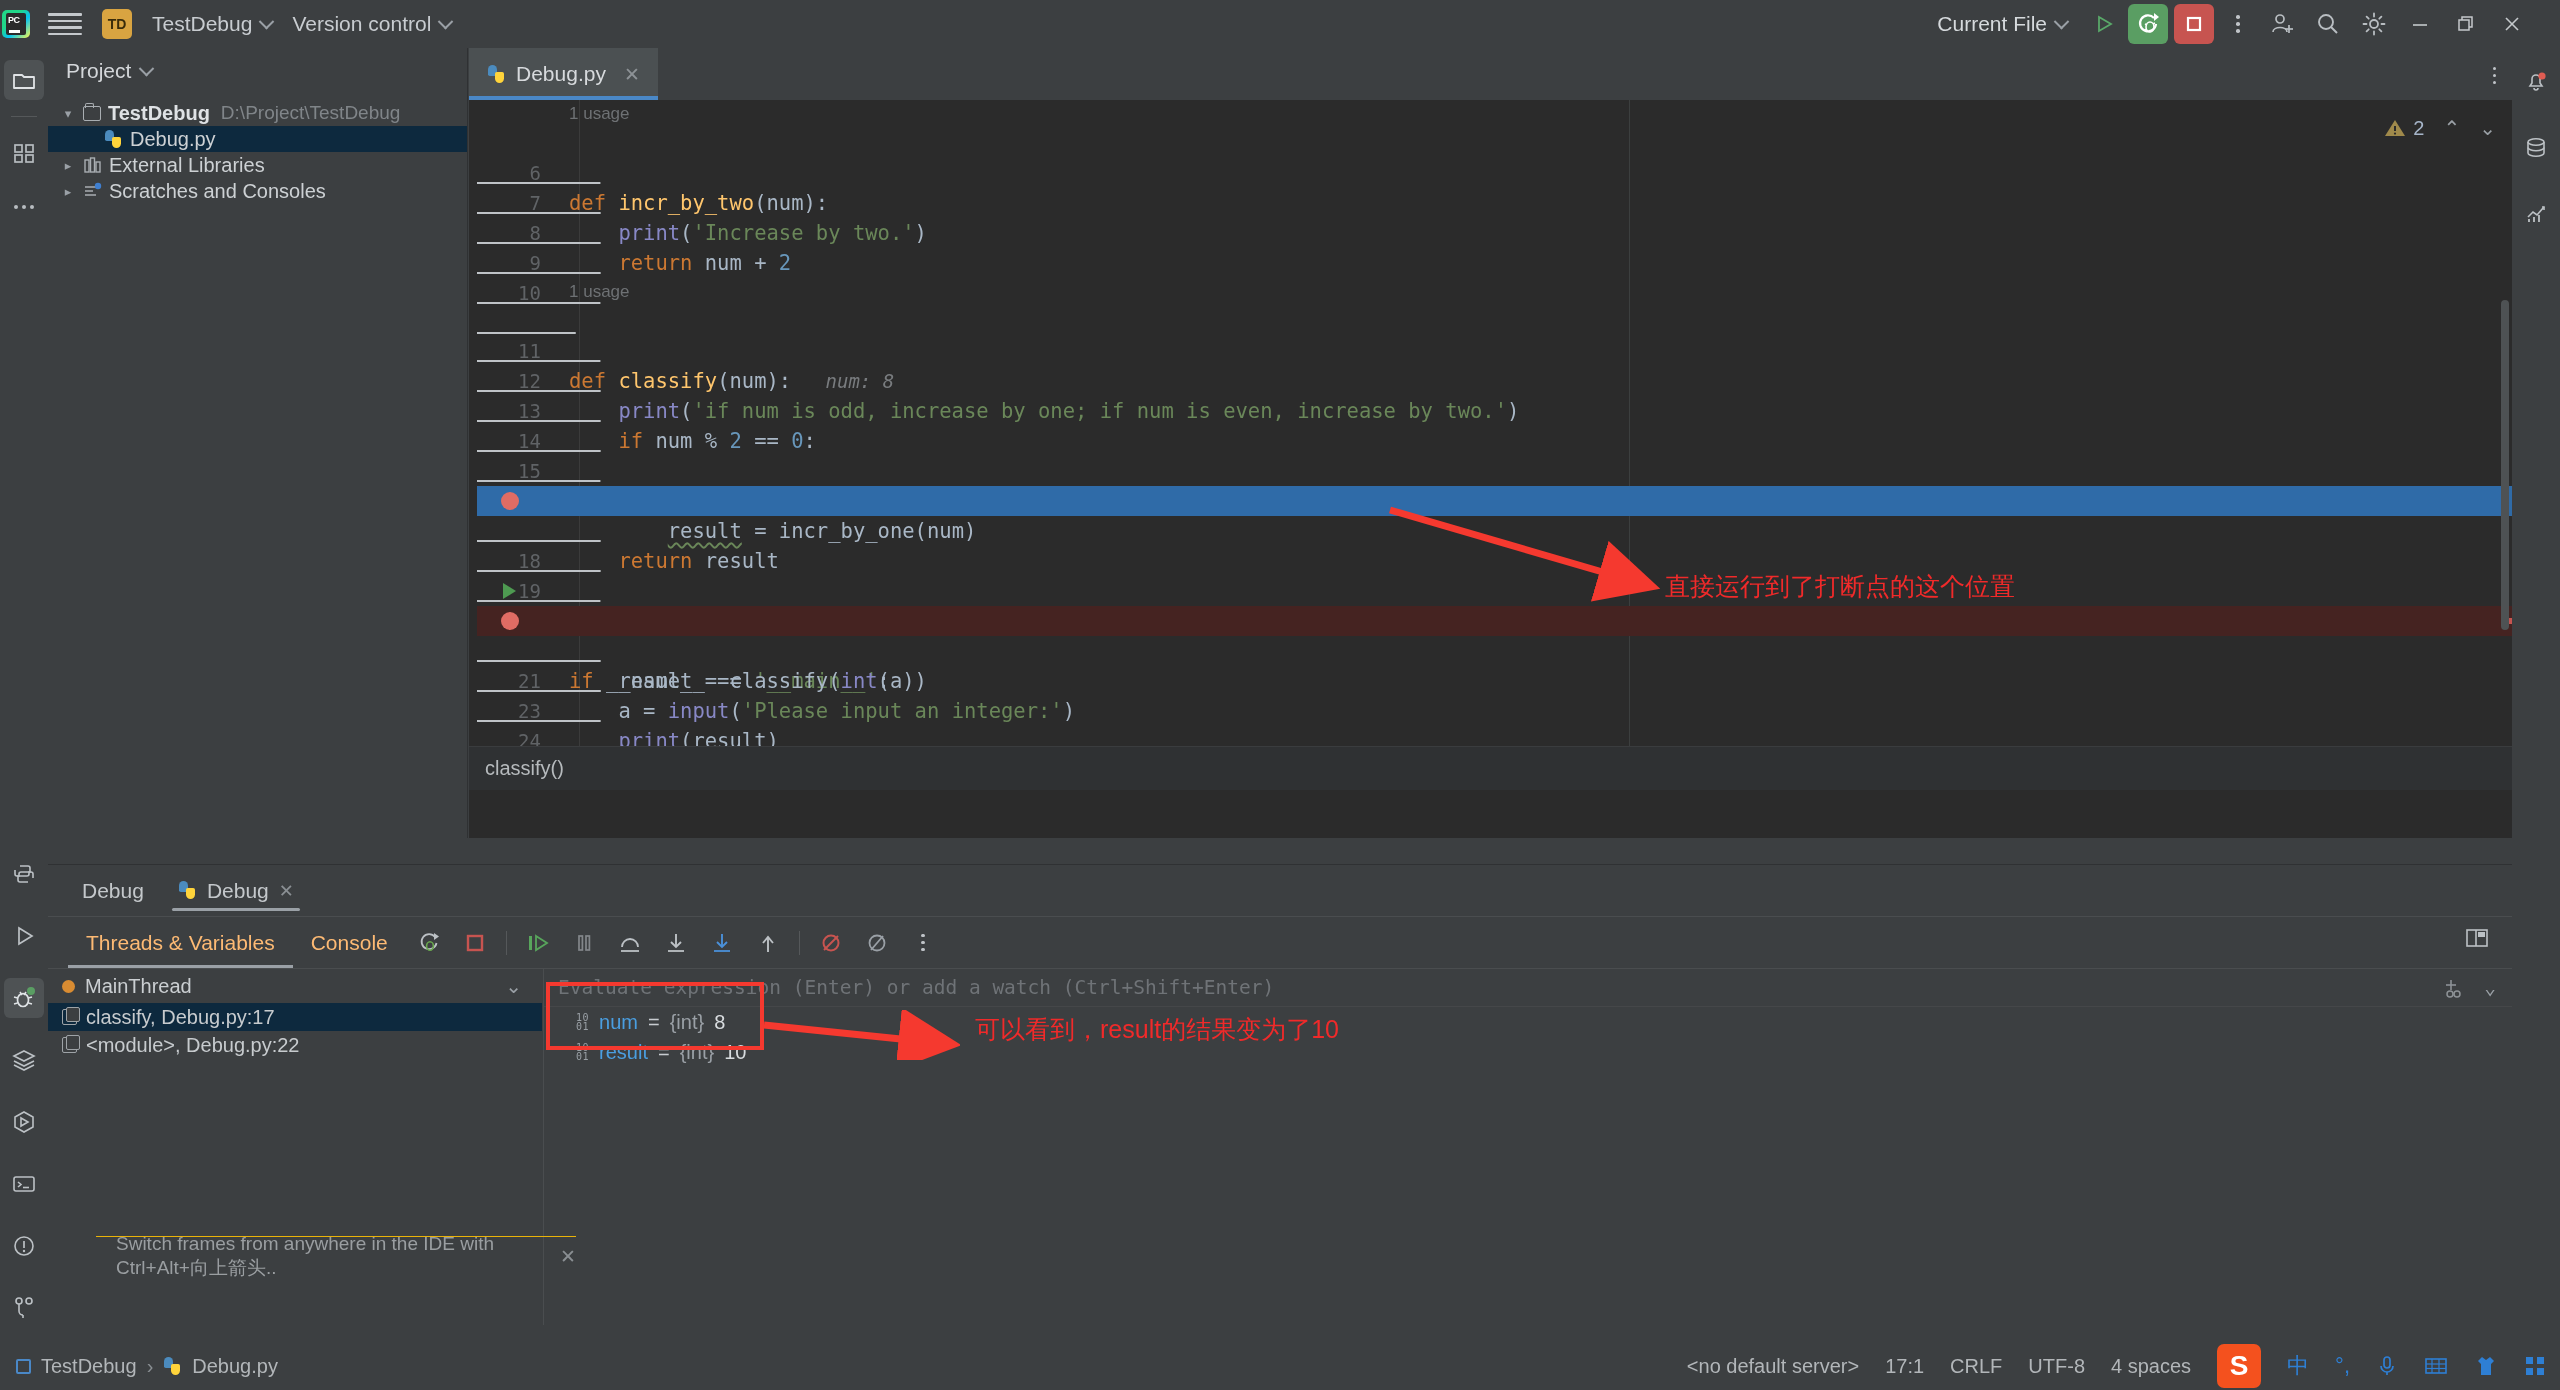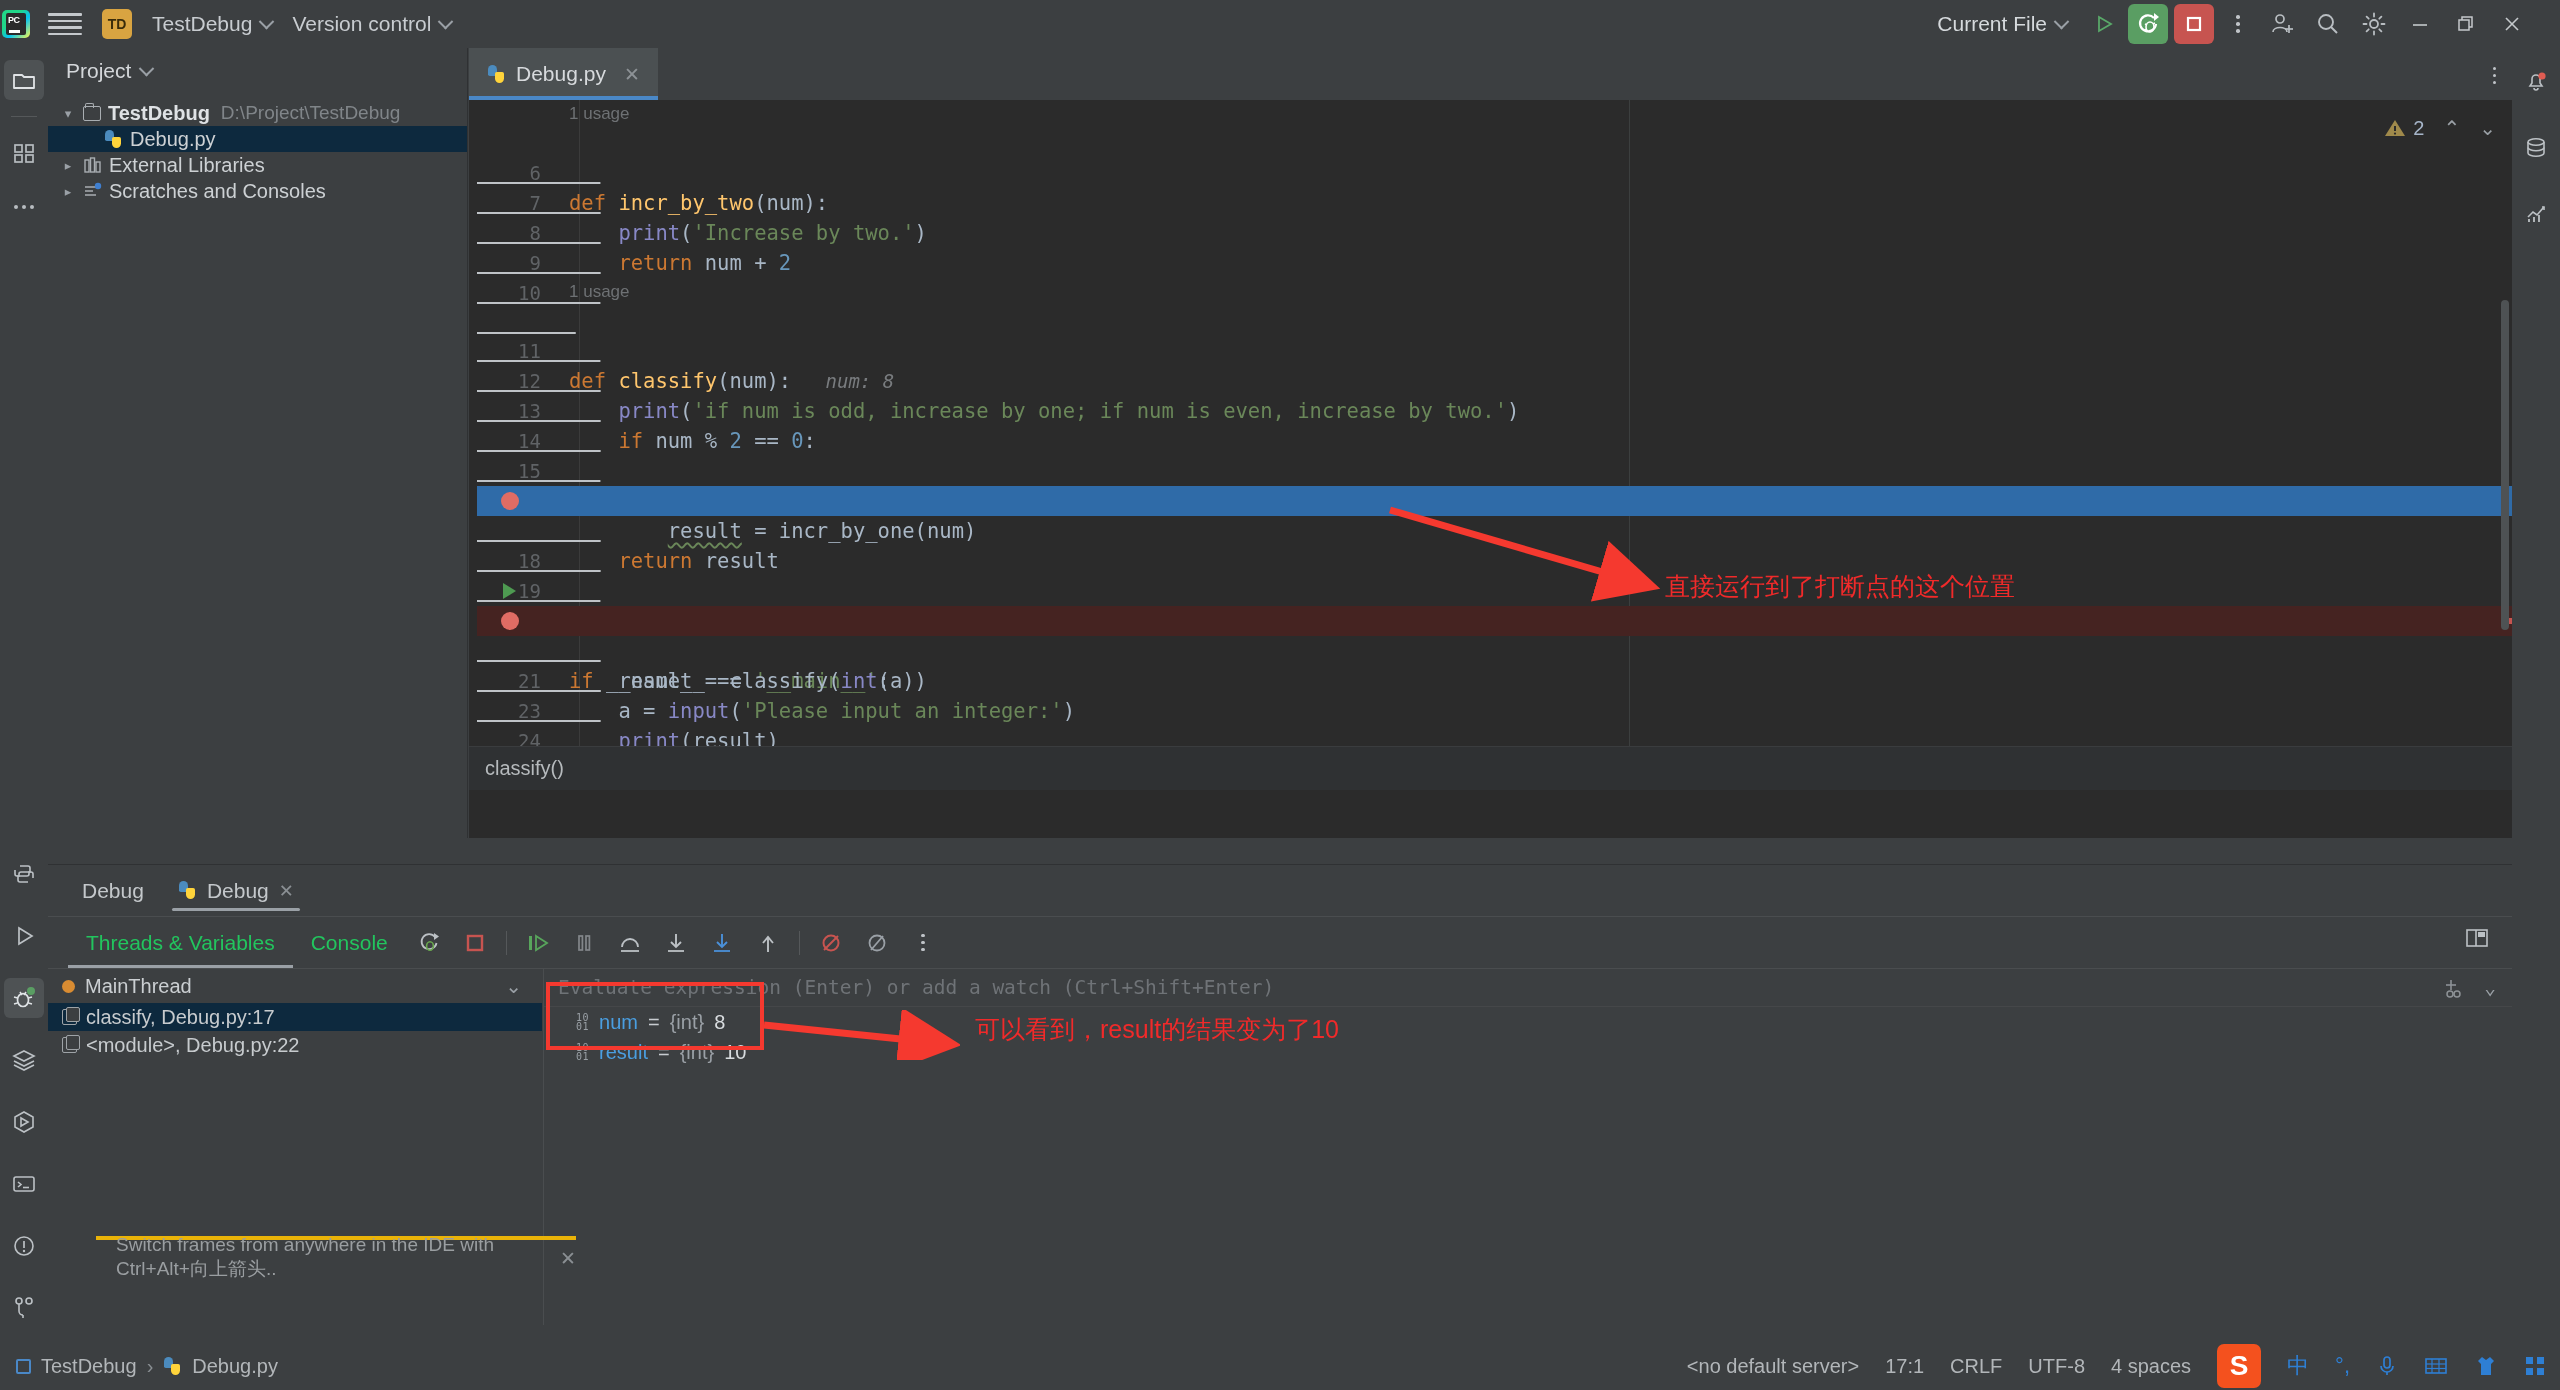--- a/index.html
+++ b/index.html
@@ -122,21 +122,21 @@
   
   .debugwin { position:absolute; left:48px; top:864px; width:2464px; height:460px; background:#3c3f41;
      border-top:1px solid #2f3133;}
   .dw-tabs { height:52px; display:flex; align-items:center; gap:6px; padding-left:20px; border-bottom:1px solid #4a4d4f;}
   .dw-tab { height:48px; display:flex; align-items:center; gap:10px; padding:0 14px; font-size:21px;
      color:#c4c8cb; position:relative; cursor:pointer;}
   .dw-tab.sel .ul { position:absolute; left:8px; bottom:4px; width:calc(100% - 16px); height:3px; background:#9aa0a6; border-radius:2px;}
   .dw-tab .xc { color:#8a8f93; font-size:18px;}
   .dw-toolbar { height:52px; display:flex; align-items:center; gap:0; padding-left:20px; border-bottom:1px solid #4a4d4f;
      position:relative;}
-  .dw-stab { height:50px; display:flex; align-items:center; padding:0 18px; font-size:21px; color:#22c55e;
+  .dw-stab { height:50px; display:flex; align-items:center; padding:0 18px; font-size:21px; color:#fdba74;
      position:relative; cursor:pointer;}
   .dw-stab.sel:after { content:""; position:absolute; left:0; bottom:0; width:100%; height:3px; background:#9aa0a6;}
   .tb-ic { width:38px; height:38px; display:flex; align-items:center; justify-content:center; margin:0 4px; cursor:pointer;}
   .tsep { width:1px; height:24px; background:#55585a; margin:0 8px;}
   .splitbtn { position:absolute; right:22px; top:8px;}
 
   .frames { position:absolute; left:0; top:104px; width:494px; height:356px; background:#3c3f41;}
   .thread-row { height:34px; display:flex; align-items:center; gap:10px; padding-left:14px; font-size:20px; color:#cbcfd2;
      position:relative; cursor:pointer;}
   .thread-dot { width:13px; height:13px; border-radius:50%; background:#d98c32;}
@@ -155,21 +155,21 @@
   .vname { color:#4a9ee0; }
   .veq { color:#c8ccd0; }
   .vtype { color:#9aa0a6; }
   .vval { color:#d8dcdf; }
 
   
   .anno-text { position:absolute; color:#f02a2a; font-size:25px; font-family:"Liberation Sans", sans-serif;
      white-space:nowrap;}
   .anno-box { position:absolute; border:4px solid #f5392f; }
   .hintbar { position:absolute; left:48px; bottom:48px; height:40px; display:flex; align-items:center;
-     padding-left:20px; color:#9a9ea1; font-size:19px; border-top:4px solid #eab308; width:480px;}
+     padding-left:20px; color:#9a9ea1; font-size:19px; border-top:1px solid #eab308; width:480px;}
   .hintbar .x { margin-left:10px; color:#8a8f93;}
 
   
   .statusbar { position:absolute; left:0; bottom:0; width:2560px; height:48px; background:#3c3f41;
      display:flex; align-items:center; font-size:20px; color:#b2b6b9;}
   .sb-left { display:flex; align-items:center; gap:10px; padding-left:16px;}
   .sb-right { position:absolute; right:0; display:flex; align-items:center; gap:26px; padding-right:14px;}
   .sb-item { cursor:pointer; white-space:nowrap;}
   .proj-sq { width:15px; height:15px; border:2px solid #4a88c7; border-radius:2px;}
   .sogou { width:44px; height:44px; background:#f4511e; border-radius:7px; position:relative;

